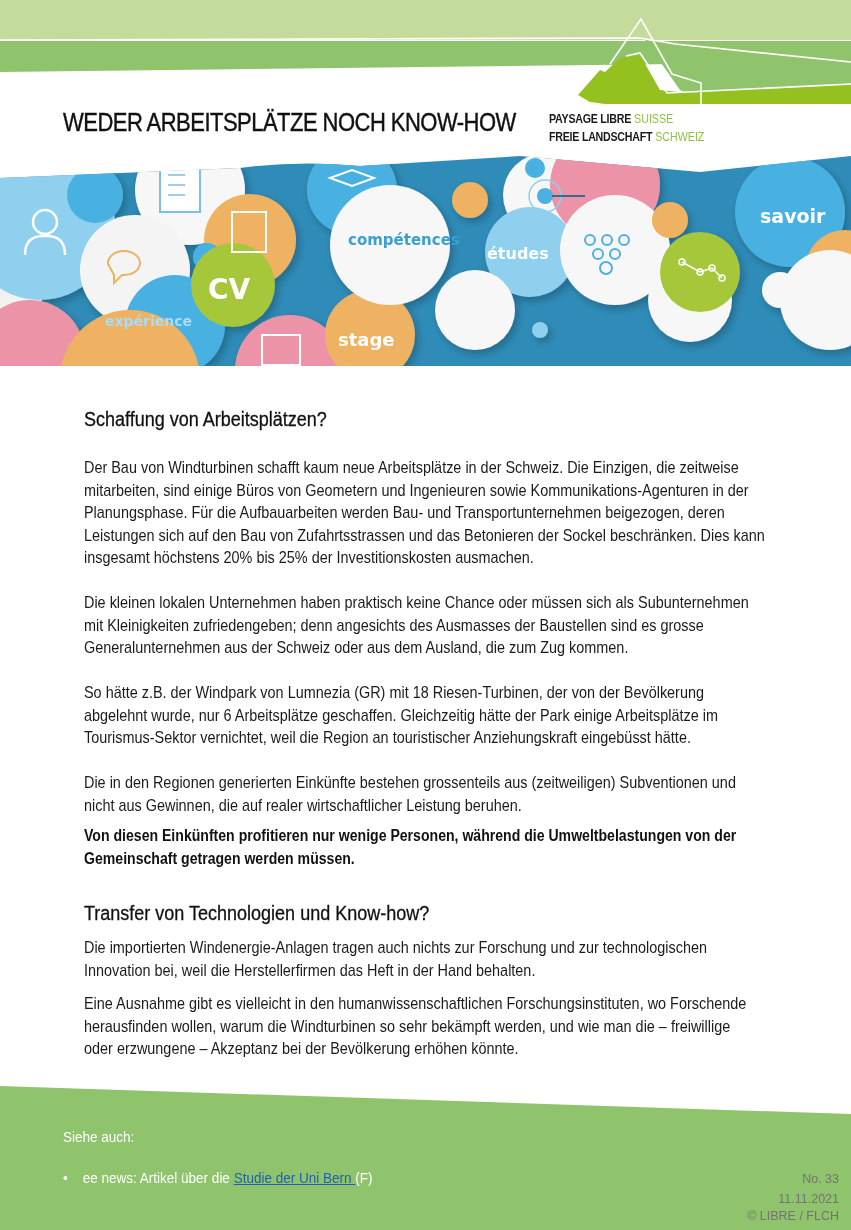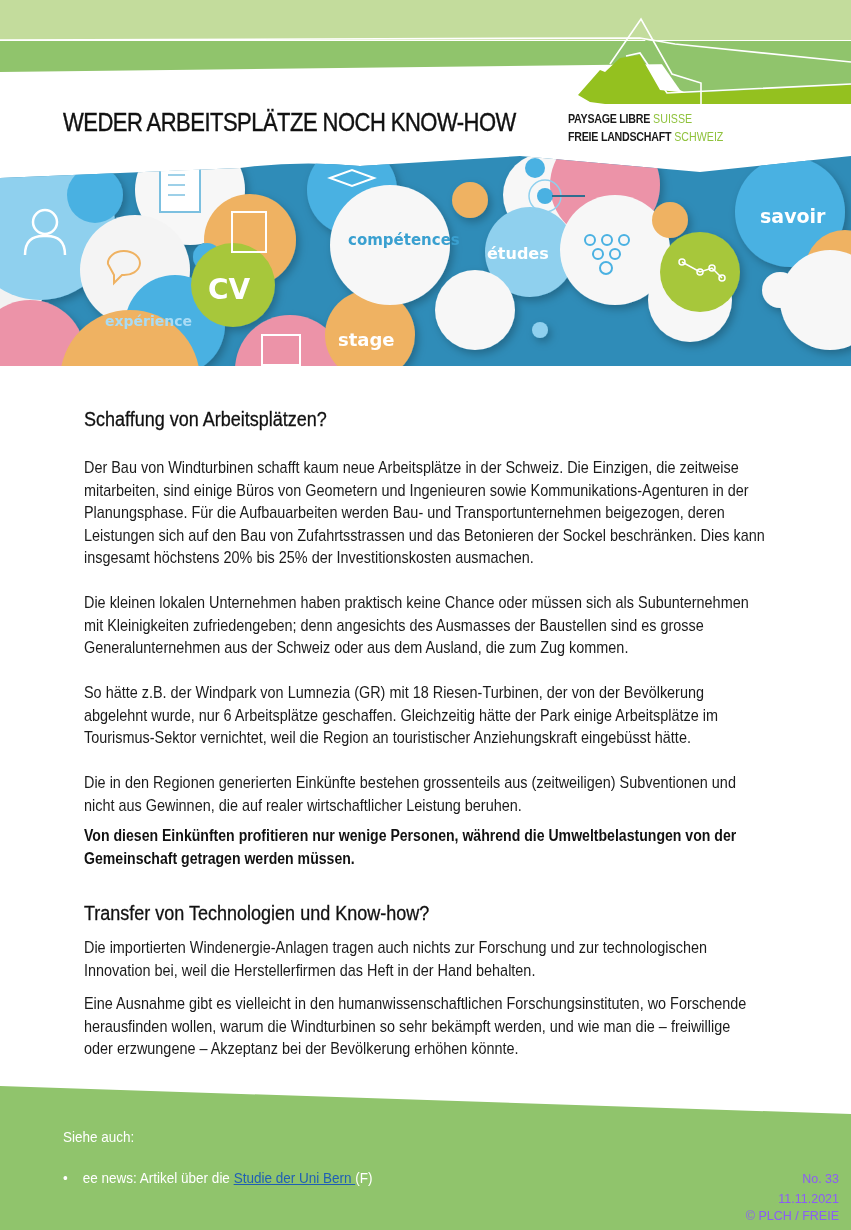--- a/index.html
+++ b/index.html
@@ -11,21 +11,21 @@
   }
   .header-art { position: absolute; left: 0; top: 0; width: 851px; height: 160px; }
   .doc-title {
     position: absolute; left: 63px; top: 108px;
     font-family: "Liberation Sans", sans-serif;
     font-size: 25px; font-weight: 400; letter-spacing: -0.6px;
     transform: scaleX(0.88); transform-origin: left top;
     color: #111; margin: 0; white-space: nowrap;
     -webkit-text-stroke: 0.4px #111;
   }
-  .brand { position: absolute; left: 568px; top: 110px; line-height: 18px; font-size: 13px; white-space: nowrap; }
+  .brand { position: absolute; left: 549px; top: 110px; line-height: 18px; font-size: 13px; white-space: nowrap; }
   .brand .row { display: block; transform: scaleX(0.82); transform-origin: left top; }
   .brand .strong { font-weight: 700; color: #1a1a1a; letter-spacing: -0.3px; }
   .brand .light { color: #8fc23c; font-weight: 400; }
 
   .banner { position: absolute; left: 0; top: 150px; width: 851px; height: 216px; }
   .h2 {
     position: absolute; left: 84px; margin: 0;
     font-size: 20px; font-weight: 400; color: #111;
     transform: scaleX(0.9); transform-origin: left top; white-space: nowrap;
     -webkit-text-stroke: 0.3px #111;
@@ -41,21 +41,21 @@
   .see-also {
     position: absolute; left: 63px; top: 1128px; color: #ffffff; font-size: 15px;
     transform: scaleX(0.9); transform-origin: left top; white-space: nowrap;
   }
   .ref-item {
     position: absolute; left: 63px; top: 1169px; color: #ffffff; font-size: 15px;
     transform: scaleX(0.9); transform-origin: left top; white-space: nowrap;
   }
   .ref-item .bullet { display: inline-block; width: 22px; }
   .ref-item a { color: #1f5fb4; text-decoration: underline; }
-  .meta { position: absolute; right: 12px; color: #8b5cf6; font-size: 12.5px; text-align: left; white-space: nowrap; }
+  .meta { position: absolute; right: 12px; color: #737373; font-size: 12.5px; text-align: left; white-space: nowrap; }
 </style>
 </head>
 <body>
 
 <svg class="header-art" viewBox="0 0 851 160" width="851" height="160">
   <rect x="0" y="0" width="851" height="40" fill="#c3dc9c"></rect>
   <polygon points="0,41 851,41 851,62 0,72" fill="#90c46c"></polygon>
   <polygon points="645,40 851,62 851,95 690,95 680,90" fill="#90c46c"></polygon>
   <g>
     <polygon points="578,95 600,70 605,72 620,58 640,55 660,90 688,93 851,85 851,104 605,104 590,102" fill="#94c11f"></polygon>
@@ -220,13 +220,13 @@
 </svg>
 
 <div class="see-also">Siehe auch:</div>
 
 <div class="ref-item">
   <span class="bullet">•</span><span>ee news: Artikel über die </span><a href="#">Studie der Uni Bern </a><span>(F)</span>
 </div>
 
 <div class="meta" style="top:1172px;">No. 33</div>
 <div class="meta" style="top:1192px;margin-left:24px;">11.11.2021</div>
-<div class="meta" style="top:1209px;">© PLCH / FREIE</div>
+<div class="meta" style="top:1209px;">© LIBRE / FLCH</div>
 
 </body></html>

